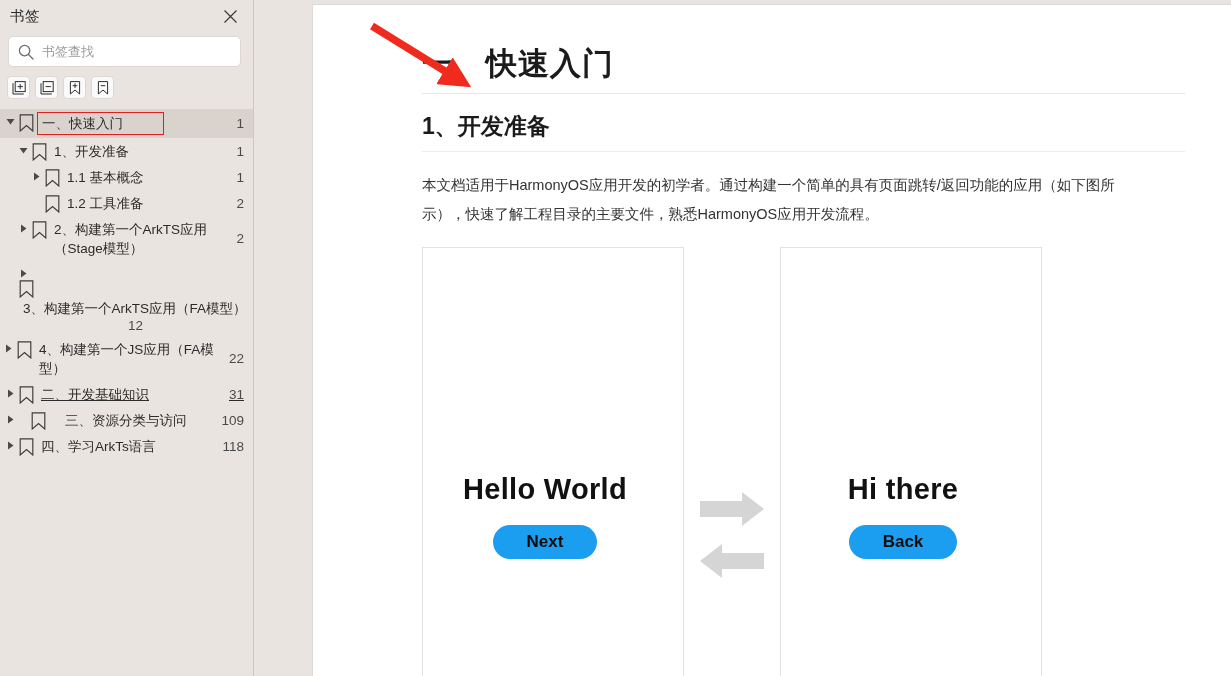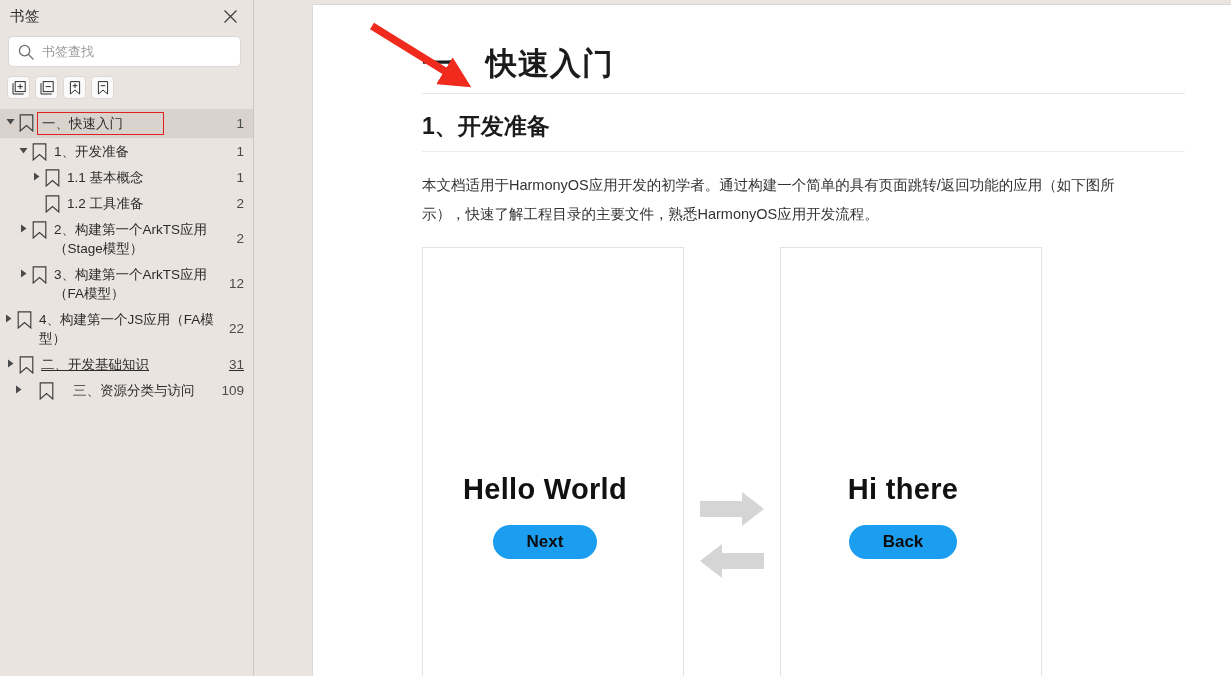--- a/index.html
+++ b/index.html
@@ -347,21 +347,21 @@
             </svg>
           </span>
           <span class="bmk-icon">
             <svg width="15" height="18" viewBox="0 0 15 18" aria-hidden="true">
               <path d="M1.2 0.8 L13.8 0.8 L13.8 17 L7.5 11.6 L1.2 17 Z" fill="none" stroke="currentColor" stroke-width="1.15"></path>
             </svg>
           </span>
           <span class="tree-label">2、构建第一个ArkTS应用（Stage模型）</span>
           <span class="tree-page">2</span>
         </div>
-        <div class="tree-row" style="padding-left: 17px;">
+        <div class="tree-row" style="padding-left: 17px; flex-direction: column;">
           <span class="twisty">
             <svg width="9" height="9" viewBox="0 0 9 9">
               <path d="M2 0.5 L2 8.5 L7.5 4.5 Z" fill="currentColor"></path>
             </svg>
           </span>
           <span class="bmk-icon">
             <svg width="15" height="18" viewBox="0 0 15 18" aria-hidden="true">
               <path d="M1.2 0.8 L13.8 0.8 L13.8 17 L7.5 11.6 L1.2 17 Z" fill="none" stroke="currentColor" stroke-width="1.15"></path>
             </svg>
           </span>
@@ -389,33 +389,47 @@
             </svg>
           </span>
           <span class="bmk-icon">
             <svg width="15" height="18" viewBox="0 0 15 18" aria-hidden="true">
               <path d="M1.2 0.8 L13.8 0.8 L13.8 17 L7.5 11.6 L1.2 17 Z" fill="none" stroke="currentColor" stroke-width="1.15"></path>
             </svg>
           </span>
           <span class="tree-label">二、开发基础知识</span>
           <span class="tree-page">31</span>
         </div>
-        <div class="tree-row" style="padding-left: 12px; gap: 12px;">
+        <div class="tree-row" style="padding-left: 4px; gap: 12px;">
           <span class="twisty">
             <svg width="9" height="9" viewBox="0 0 9 9">
               <path d="M2 0.5 L2 8.5 L7.5 4.5 Z" fill="currentColor"></path>
             </svg>
           </span>
           <span class="bmk-icon">
             <svg width="15" height="18" viewBox="0 0 15 18" aria-hidden="true">
               <path d="M1.2 0.8 L13.8 0.8 L13.8 17 L7.5 11.6 L1.2 17 Z" fill="none" stroke="currentColor" stroke-width="1.15"></path>
             </svg>
           </span>
           <span class="tree-label">三、资源分类与访问</span>
           <span class="tree-page">109</span>
+        </div>
+        <div class="tree-row" style="padding-left: 4px;">
+          <span class="twisty">
+            <svg width="9" height="9" viewBox="0 0 9 9">
+              <path d="M2 0.5 L2 8.5 L7.5 4.5 Z" fill="currentColor"></path>
+            </svg>
+          </span>
+          <span class="bmk-icon">
+            <svg width="15" height="18" viewBox="0 0 15 18" aria-hidden="true">
+              <path d="M1.2 0.8 L13.8 0.8 L13.8 17 L7.5 11.6 L1.2 17 Z" fill="none" stroke="currentColor" stroke-width="1.15"></path>
+            </svg>
+          </span>
+          <span class="tree-label">四、学习ArkTs语言</span>
+          <span class="tree-page">118</span>
         </div>
       </div>
   </aside>
 
   <main class="doc-outer">
     <div class="doc-page">
       <div class="doc-inner">
 
         <h1 class="h1">一、快速入门</h1>
         <h2 class="h2">1、开发准备</h2>

